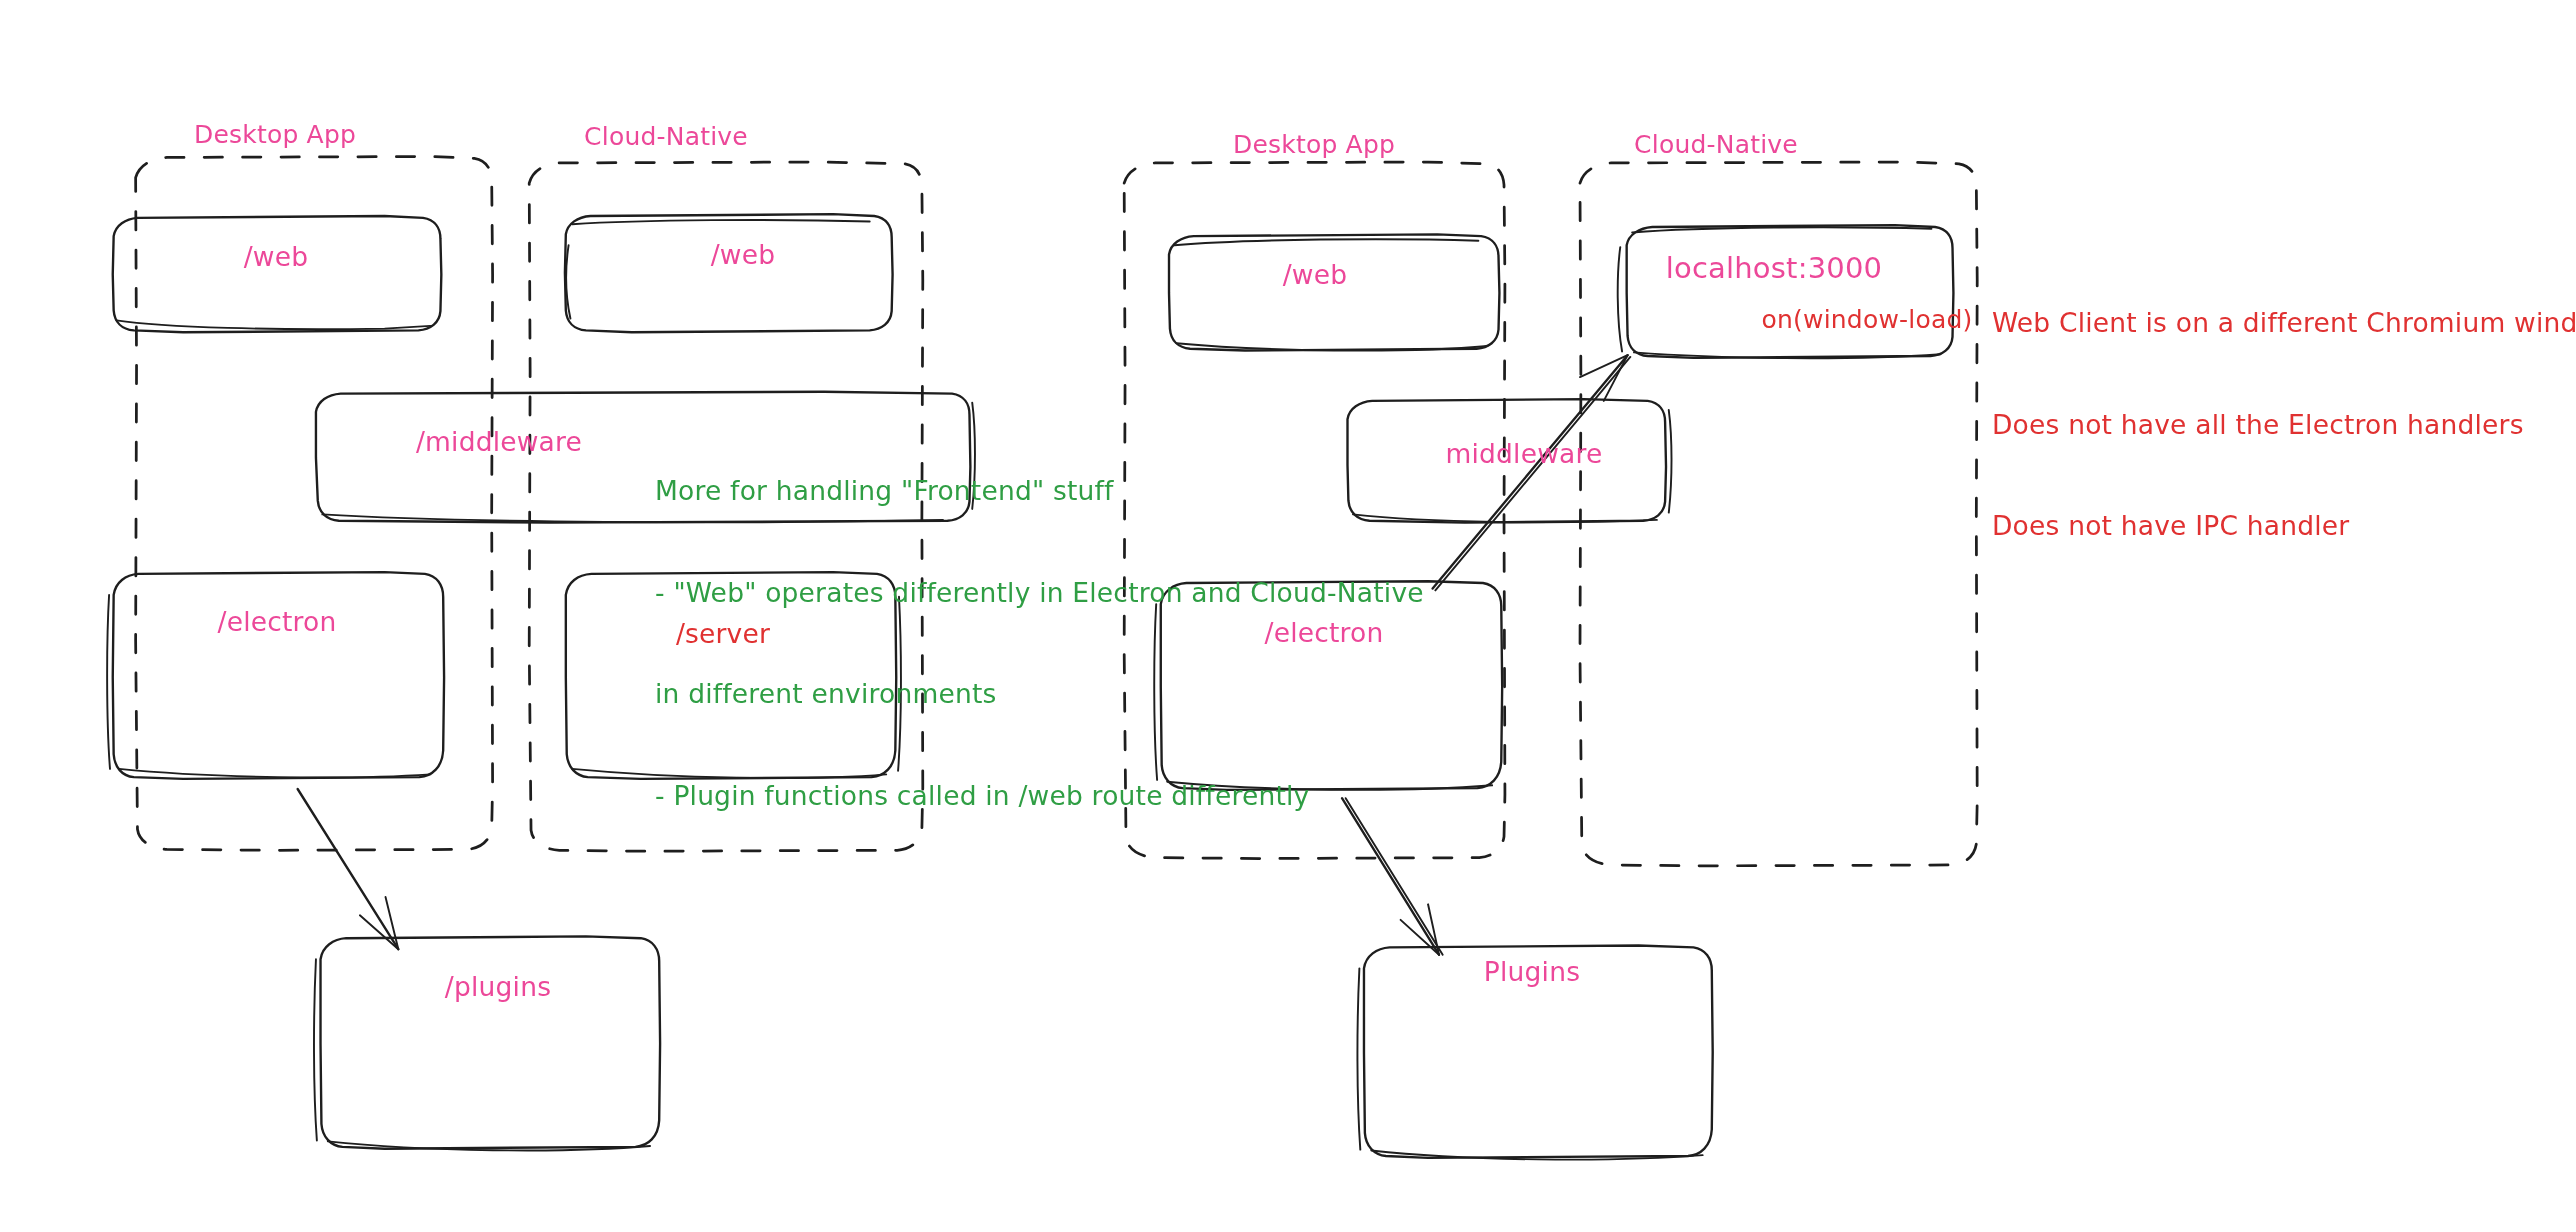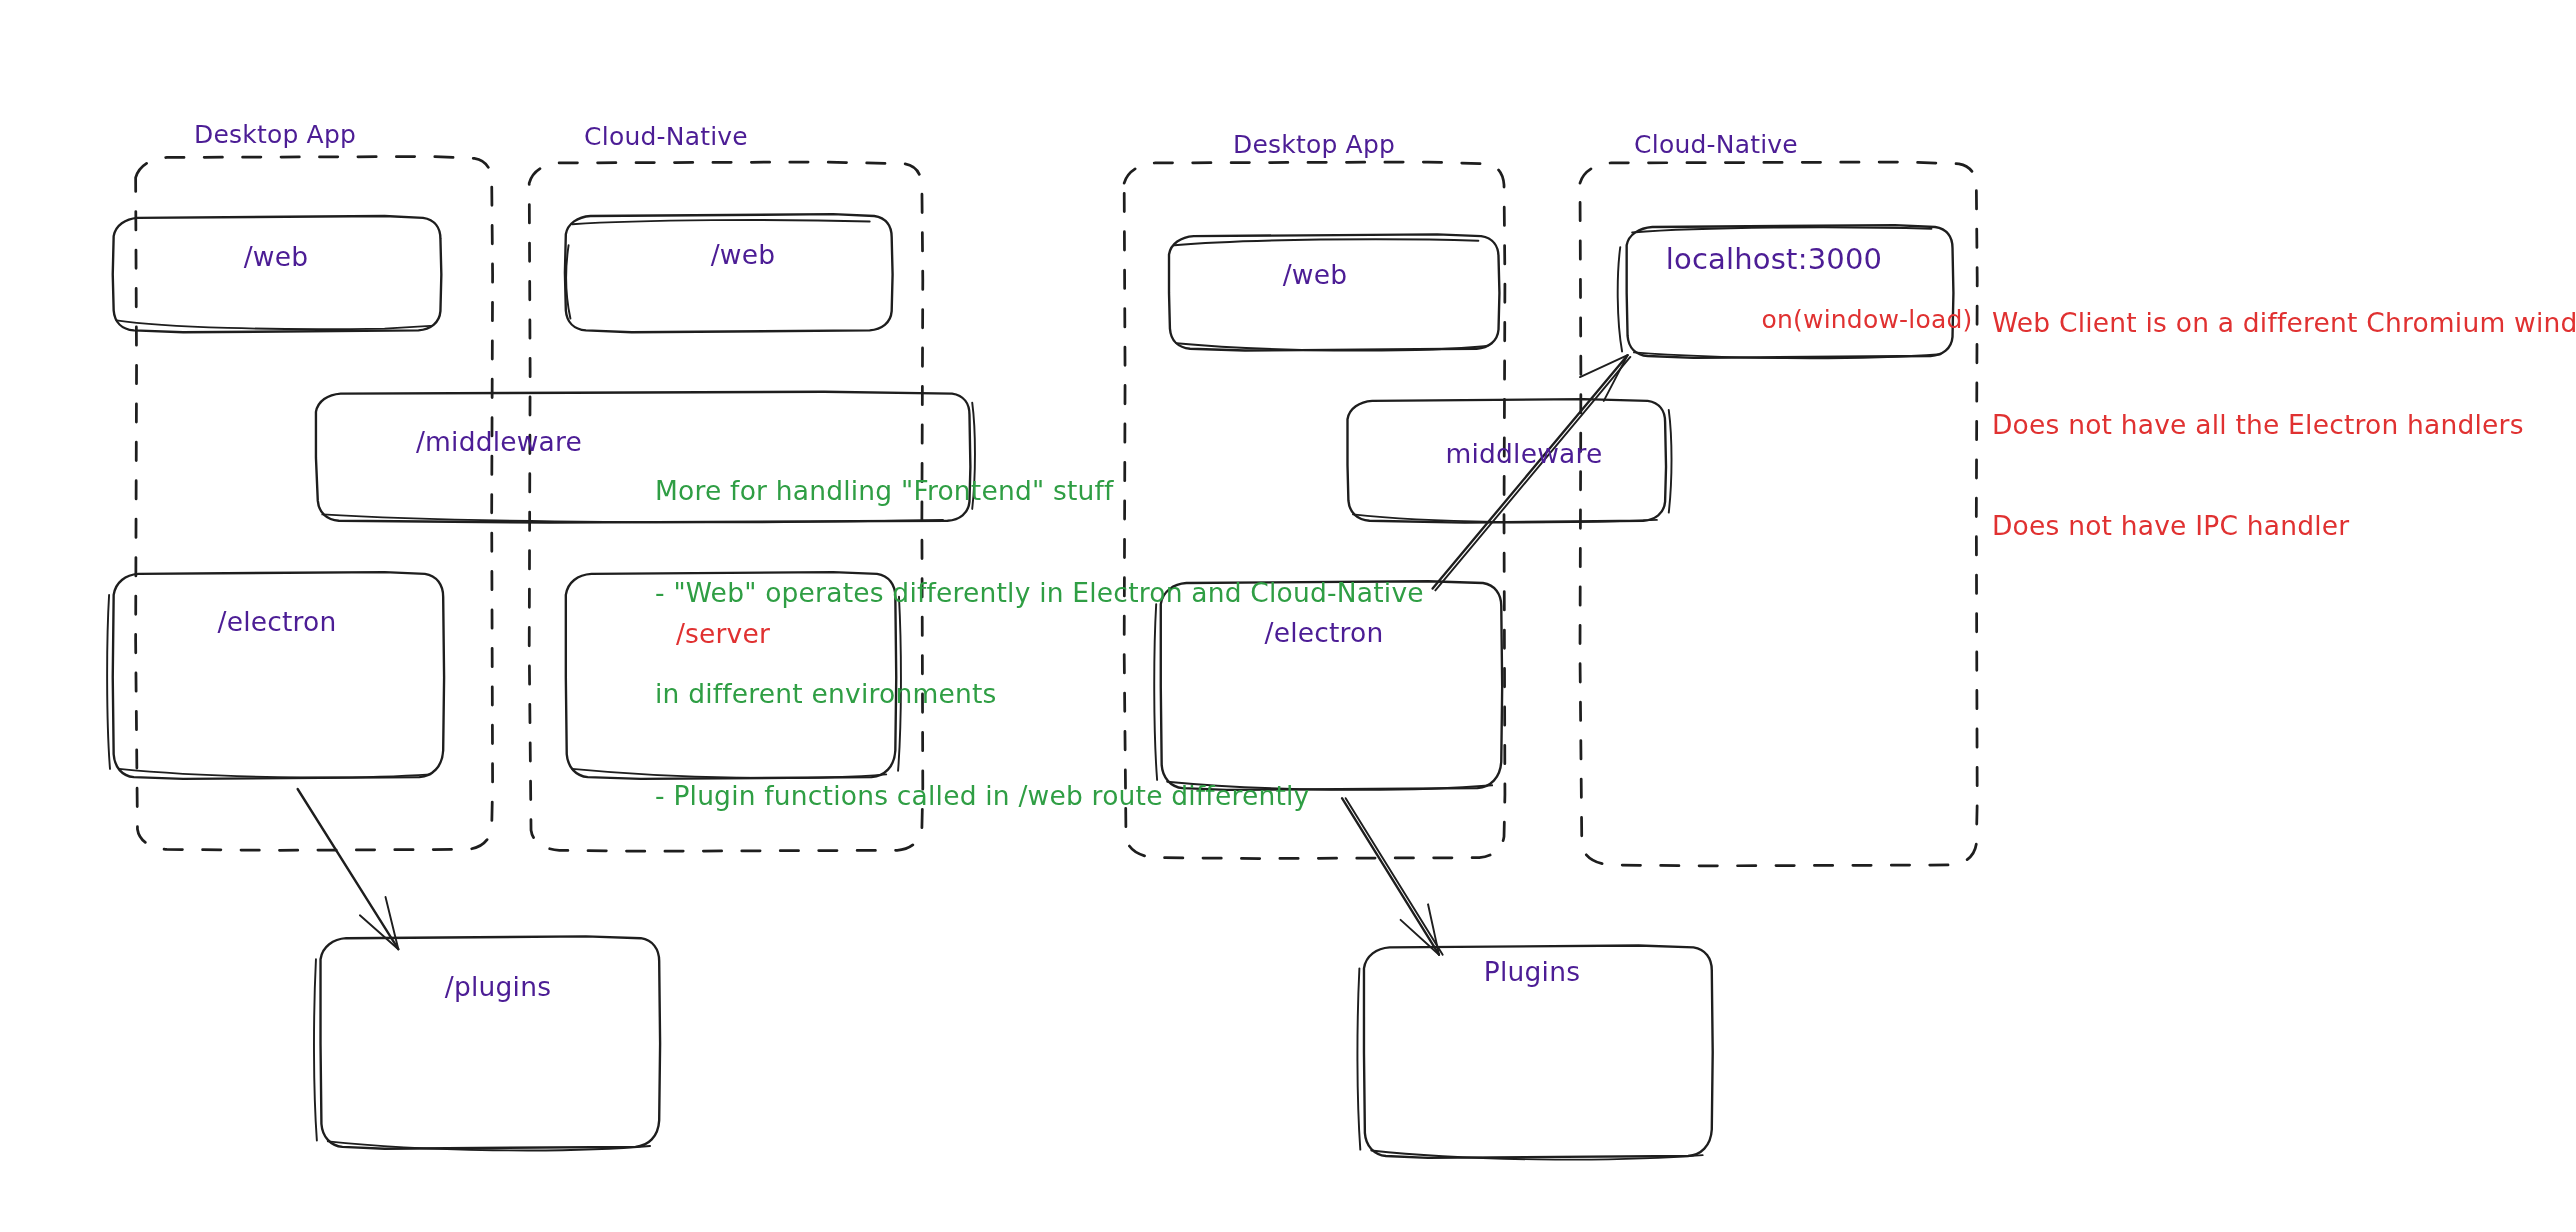--- a/index.html
+++ b/index.html
@@ -22,21 +22,21 @@
     position: absolute;
     top: 0;
     left: 0;
     width: 2576px;
     height: 1232px;
   }
   .lbl {
     position: absolute;
     white-space: pre;
     font-family: "DejaVu Sans", sans-serif;
-    color: #4c1d95;
+    color: #ec4899;
     letter-spacing: 0.2px;
     line-height: 1.35;
     transform: translate(-50%, -50%);
     user-select: none;
   }
   .lbl.left { transform: translate(0, 0); }
   .group-title { font-size: 25px; }
   .box-label { font-size: 26.5px; }
   .box-label.big { font-size: 29px; }
   .note { font-size: 26.5px; line-height: 1.28; }
@@ -211,21 +211,21 @@
     <div>- "Web" operates differently in Electron and Cloud-Native</div>
     <div>in different environments</div>
     <div>- Plugin functions called in /web route differently</div>
   </div>
 
   <div class="lbl group-title" style="left:1314px; top:145px;">Desktop App</div>
   <div class="lbl group-title" style="left:1716px; top:145px;">Cloud-Native</div>
 
   <div class="lbl box-label" style="left:1315px; top:275px;">/web</div>
 
-  <div class="lbl box-label big" style="left:1774px; top:260px;">localhost:3000</div>
+  <div class="lbl box-label big" style="left:1774px; top:269px;">localhost:3000</div>
   <div class="lbl sub-red" style="left:1823px; top:320px;">on(window-load)</div>
 
   <div class="lbl box-label" style="left:1524px; top:454px;text-align:center;">middleware</div>
 
   <div class="lbl box-label" style="left:1324px; top:633px;">/electron</div>
 
   <div class="lbl box-label" style="left:1532px; top:972px;">Plugins</div>
 
   <div class="lbl note red left" style="left:1992px; top:238px;">
     <div>Web Client is on a different Chromium window</div>

